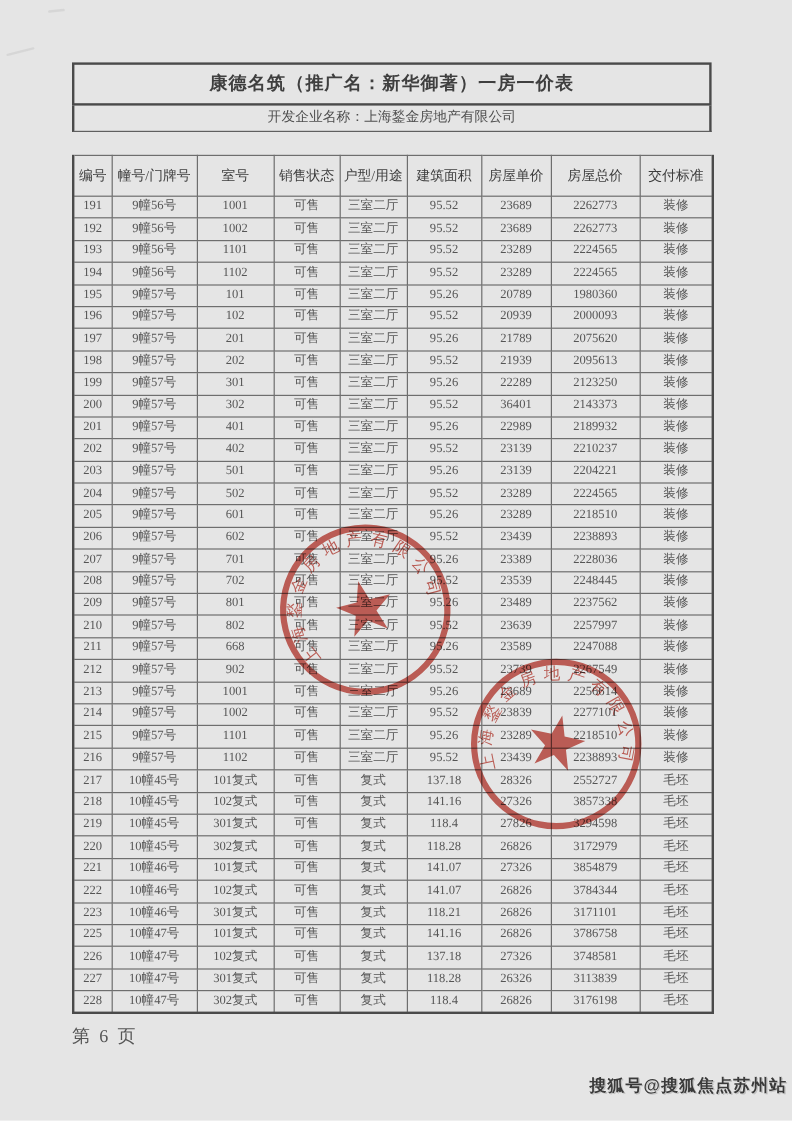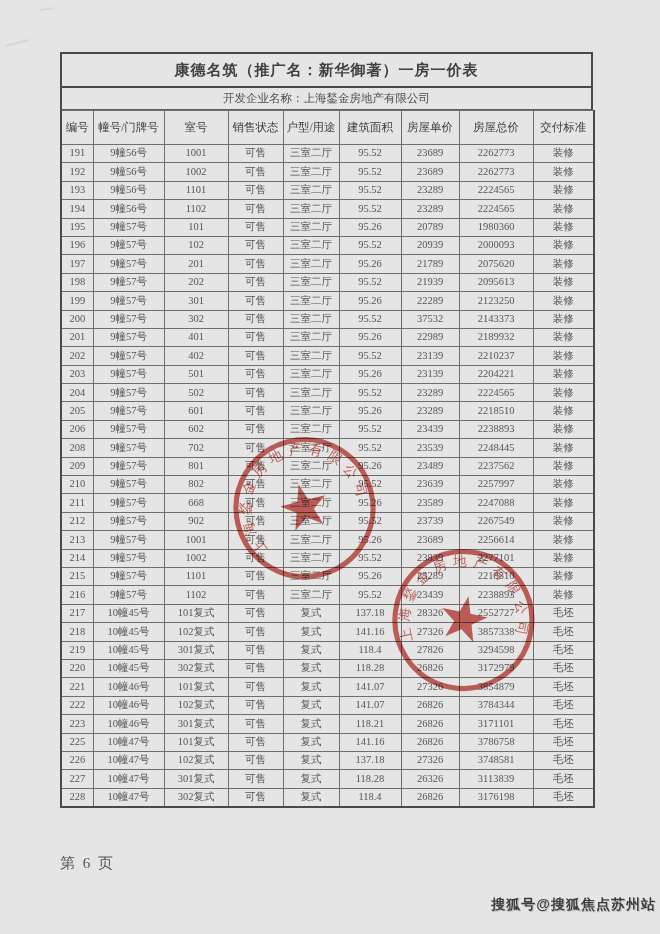--- a/index.html
+++ b/index.html
@@ -8,21 +8,21 @@
   .artifact{position:absolute;background:#cbcbcb;opacity:.55;border-radius:1px;}
   .art1{left:40px;top:8px;width:14px;height:2px;transform:rotate(-6deg);}
   .art2{left:5px;top:42px;width:24px;height:2px;transform:rotate(-14deg);}
   .doc{position:absolute;left:60px;top:52px;width:533px;}
   .title-box{border:2px solid #4a4a4a;height:32px;line-height:32px;text-align:center;
              font-size:15px;font-weight:bold;color:#3f3f3f;letter-spacing:1px;}
   .info-row{border-left:2px solid #4a4a4a;border-right:2px solid #4a4a4a;
             border-bottom:1px solid #5f5f5f;height:21px;line-height:21px;
             text-align:center;font-size:11.5px;color:#4e4e4e;}
   table.price{border-collapse:collapse;table-layout:fixed;width:533px;
-              border:2px solid #4a4a4a;border-top:none;}
+              border:2px solid #4a4a4a;border-top:none;margin-top:19px;}
   table.price th,table.price td{border:1px solid #6e6e6e;text-align:center;padding:0;
               overflow:hidden;white-space:nowrap;}
   table.price th{height:33px;font-size:11.5px;font-weight:normal;color:#3d3d3d;}
   table.price td{height:17.4px;font-size:10.5px;line-height:1;color:#555;}
   .stamp{position:absolute;mix-blend-mode:multiply;opacity:.78;pointer-events:none;}
   .stamp1{left:230px;top:433px;transform:rotate(-14deg);}
   .stamp2{left:388px;top:545px;transform:rotate(12deg);}
   .page-num{position:absolute;left:60px;top:854px;width:533px;text-align:left;
             font-size:15px;letter-spacing:2px;color:#555;}
   .watermark{position:absolute;right:4px;top:896px;font-size:14px;font-weight:900;
@@ -166,21 +166,21 @@
             <td>2123250</td>
             <td>装修</td>
           </tr>
           <tr>
             <td>200</td>
             <td>9幢57号</td>
             <td>302</td>
             <td>可售</td>
             <td>三室二厅</td>
             <td>95.52</td>
-            <td>37532</td>
+            <td>36401</td>
             <td>2143373</td>
             <td>装修</td>
           </tr>
           <tr>
             <td>201</td>
             <td>9幢57号</td>
             <td>401</td>
             <td>可售</td>
             <td>三室二厅</td>
             <td>95.26</td>
@@ -234,20 +234,31 @@
           </tr>
           <tr>
             <td>206</td>
             <td>9幢57号</td>
             <td>602</td>
             <td>可售</td>
             <td>三室二厅</td>
             <td>95.52</td>
             <td>23439</td>
             <td>2238893</td>
+            <td>装修</td>
+          </tr>
+          <tr>
+            <td>207</td>
+            <td>9幢57号</td>
+            <td>701</td>
+            <td>可售</td>
+            <td>三室二厅</td>
+            <td>95.26</td>
+            <td>23389</td>
+            <td>2228036</td>
             <td>装修</td>
           </tr>
           <tr>
             <td>208</td>
             <td>9幢57号</td>
             <td>702</td>
             <td>可售</td>
             <td>三室二厅</td>
             <td>95.52</td>
             <td>23539</td>

